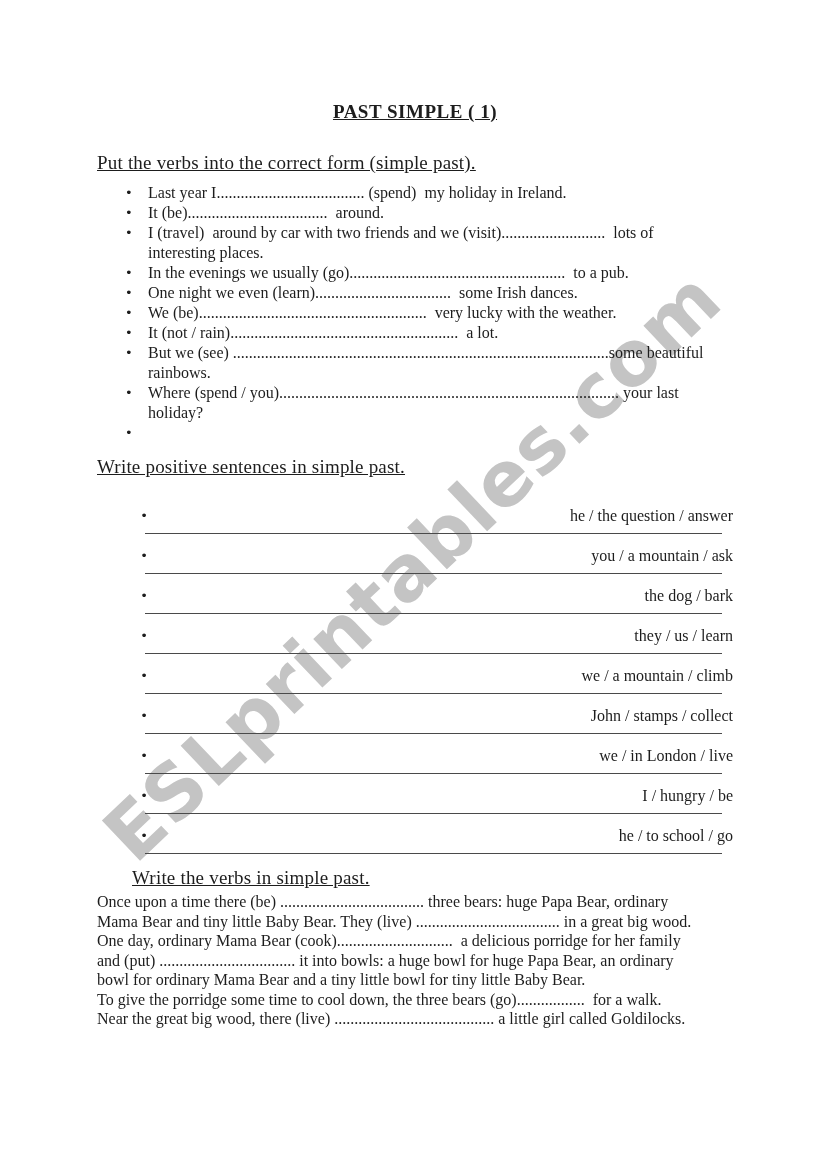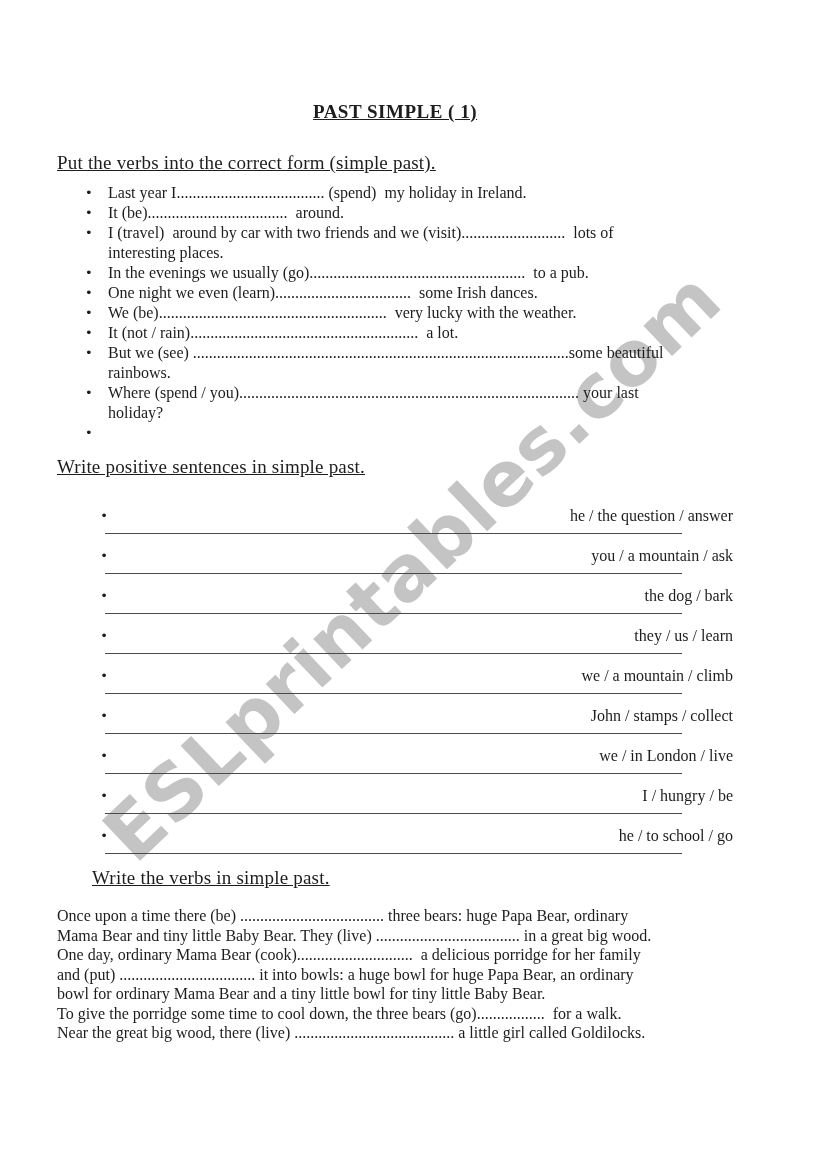--- a/index.html
+++ b/index.html
@@ -20,21 +20,21 @@
     font-size:76px;
     letter-spacing:1px;
     color:#c4c4c4;
     white-space:nowrap;
     z-index:0;
     user-select:none;
   }
   .content {
     position:relative;
     z-index:1;
-    padding:100px 88px 0 57px;
+    padding:100px 88px 0 97px;
   }
   .doc-title {
     text-align:center;
     font-size:19px;
     font-weight:700;
     line-height:24px;
   }
   .doc-title span { text-decoration:underline; letter-spacing:.5px; }
   .sec-heading {
     font-size:19px;
@@ -65,21 +65,21 @@
   }
   .list2 { margin-top:27px; }
   .s2item { margin-bottom:12px;text-align:right; }
   .writing-line {
     margin-left:48px;
     width:577px;
     border-top:1px solid #4a4a4a;
     height:0;
     margin-top:7px;
   }
-  .para { margin-top:16px; }
+  .para { margin-top:2px; }
   .para .txtline { line-height:19.5px; }
 </style>
 </head>
 <body>
 
 <div class="watermark" style="color: rgb(196, 196, 196);">ESLprintables.com</div>
 
 <div class="content">
 
   <div class="doc-title">

